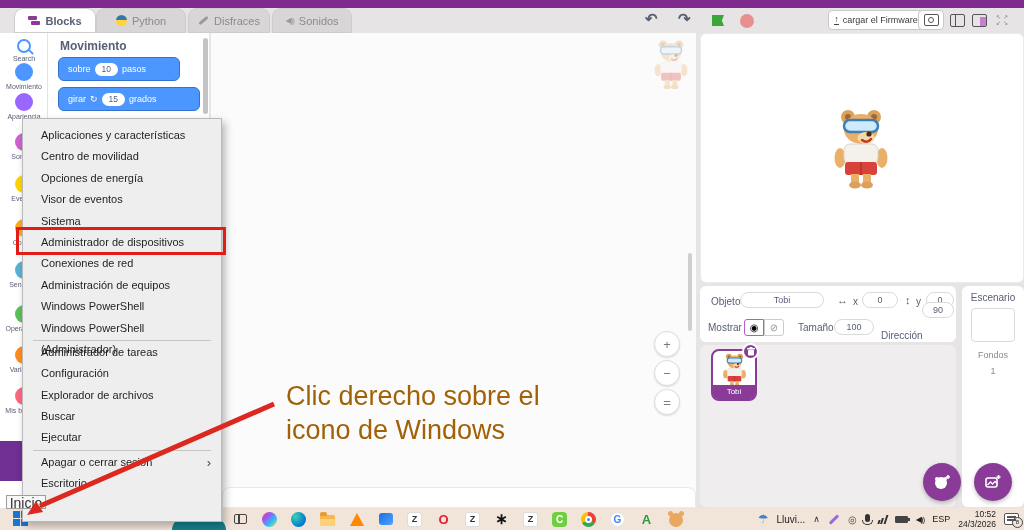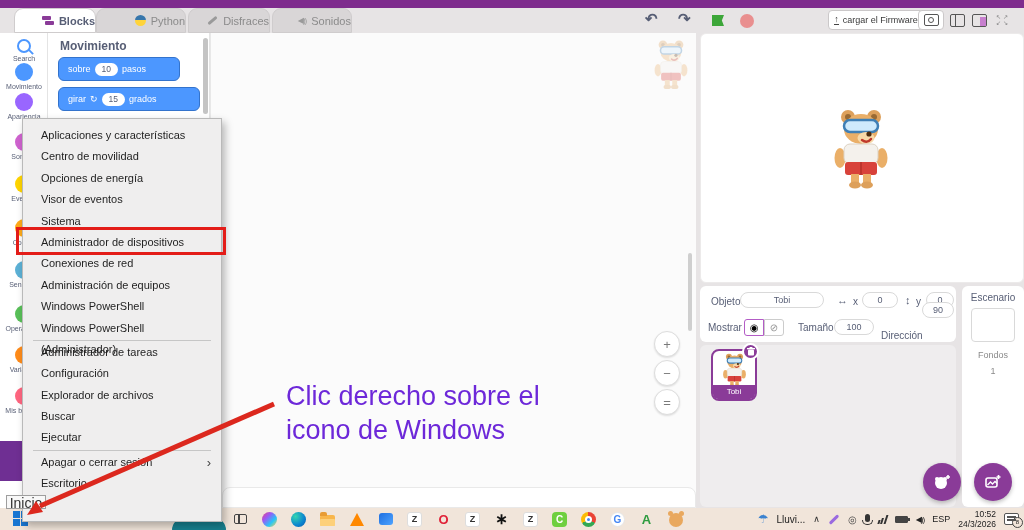--- a/index.html
+++ b/index.html
@@ -3,21 +3,21 @@
 <meta charset="utf-8">
 <style>
   html,body{margin:0;padding:0}
   #screen{position:relative;width:1024px;height:530px;overflow:hidden;
     font-family:"Liberation Sans",sans-serif;background:#e7e4e5}
   .abs{position:absolute}
   
   .topbar{left:0;top:0;width:1024px;height:8px;background:#7e2b8d}
   .header{left:0;top:8px;width:1024px;height:25px;background:#e7e4e5}
   .tab{position:absolute;top:0;height:25px;border-radius:9px 9px 0 0;display:flex;align-items:center;
-    justify-content:flex-end;gap:5px;font-size:11px;color:#8b8b8b;background:#d9d6d7;border:1px solid #cfcccd;box-sizing:border-box}
+    justify-content:center;gap:5px;font-size:11px;color:#8b8b8b;background:#d9d6d7;border:1px solid #cfcccd;box-sizing:border-box}
   .tab.active{background:#fff;color:#575e75;font-weight:bold;z-index:2}
   .blocksicon{width:12px;height:10px;position:relative}
   .blocksicon i{position:absolute;width:9px;height:4px;background:#8a3b98;border-radius:1px;display:block}
   .blocksicon i:first-child{left:0;top:0}.blocksicon i:last-child{left:3px;top:5px}
   .pyicon{width:11px;height:11px;border-radius:50%;background:linear-gradient(180deg,#3776ab 50%,#ffd43b 50%)}
   .brushicon{width:11px;height:3px;background:#9a9a9a;border-radius:2px;transform:rotate(-40deg)}
   .sndicon{font-size:8px;color:#9a9a9a;letter-spacing:-1px}
   .hbtn{position:absolute;top:10px;height:20px;background:#fff;border:1px solid #cbc8c9;border-radius:4px;
     box-sizing:border-box;display:flex;align-items:center;justify-content:center;gap:4px;font-size:9px;color:#3a3a3a}
   .undoredo{font-size:15px;color:#575e75;font-weight:bold}
@@ -68,21 +68,21 @@
   .stagepanel{left:962px;top:286px;width:62px;height:221px;background:#fff;border-radius:6px;text-align:center}
   .backdropthumb{position:absolute;left:9px;top:22px;width:44px;height:34px;background:#fff;border:1px solid #d9d9d9;border-radius:4px;box-sizing:border-box}
   
   .ctxmenu{left:22px;top:118px;width:200px;height:404px;background:#efeeee;border:1px solid #b9b9b9;
     box-shadow:3px 4px 8px rgba(0,0,0,.28);z-index:10;box-sizing:border-box;padding-top:6px}
   .mi{height:21.4px;line-height:21.4px;padding-left:18px;font-size:11px;color:#1f1f1f;position:relative}
   .msep{height:1px;background:#c6c6c6;margin:1px 10px}
   .mi .subarrow{position:absolute;right:10px;top:0;color:#444;font-size:13px}
   .devbox{left:16px;top:227px;width:210px;height:28px;border:3px solid #e31c18;z-index:12;box-sizing:border-box}
   
-  .annot{left:286px;top:379px;z-index:13;color:#6d28d9;font-size:27px;line-height:34px}
+  .annot{left:286px;top:379px;z-index:13;color:#a16207;font-size:27px;line-height:34px}
   .arrowsvg{left:0;top:0;width:1024px;height:530px;z-index:13;pointer-events:none}
   
   .taskbar{left:0;top:508px;width:1024px;height:22px;background:#f1e5da;z-index:3}
   .tbapps{position:absolute;left:232px;top:0;height:22px;display:flex;align-items:center;gap:12px}
   .tbi{width:17px;height:17px;display:flex;align-items:center;justify-content:center;flex:0 0 auto}
   .circle{border-radius:50%}
   .tview{width:13px;height:10px;border:1.5px solid #444;border-radius:2px;position:relative;box-sizing:border-box}
   .tview:after{content:"";position:absolute;left:3px;top:0;bottom:0;width:1.5px;background:#444}
   .copilot{width:15px;height:15px;background:linear-gradient(135deg,#e8467c,#9b59f6,#27c6f7,#ffd24c)}
   .edge{width:15px;height:15px;background:radial-gradient(circle at 30% 30%,#35d5b0,#0a84d0 60%,#0b57a4)}

